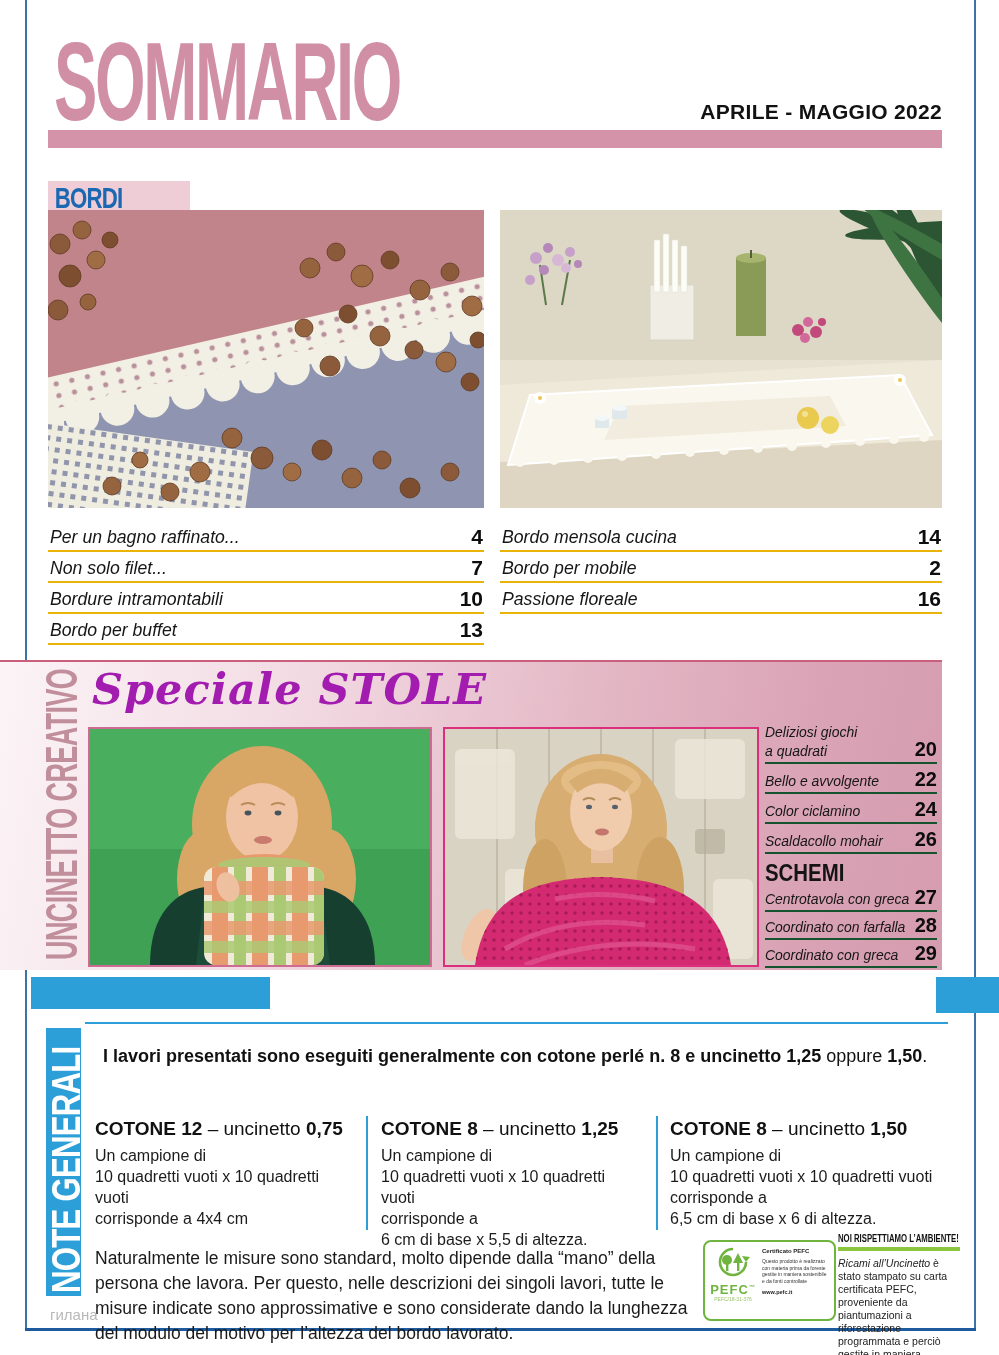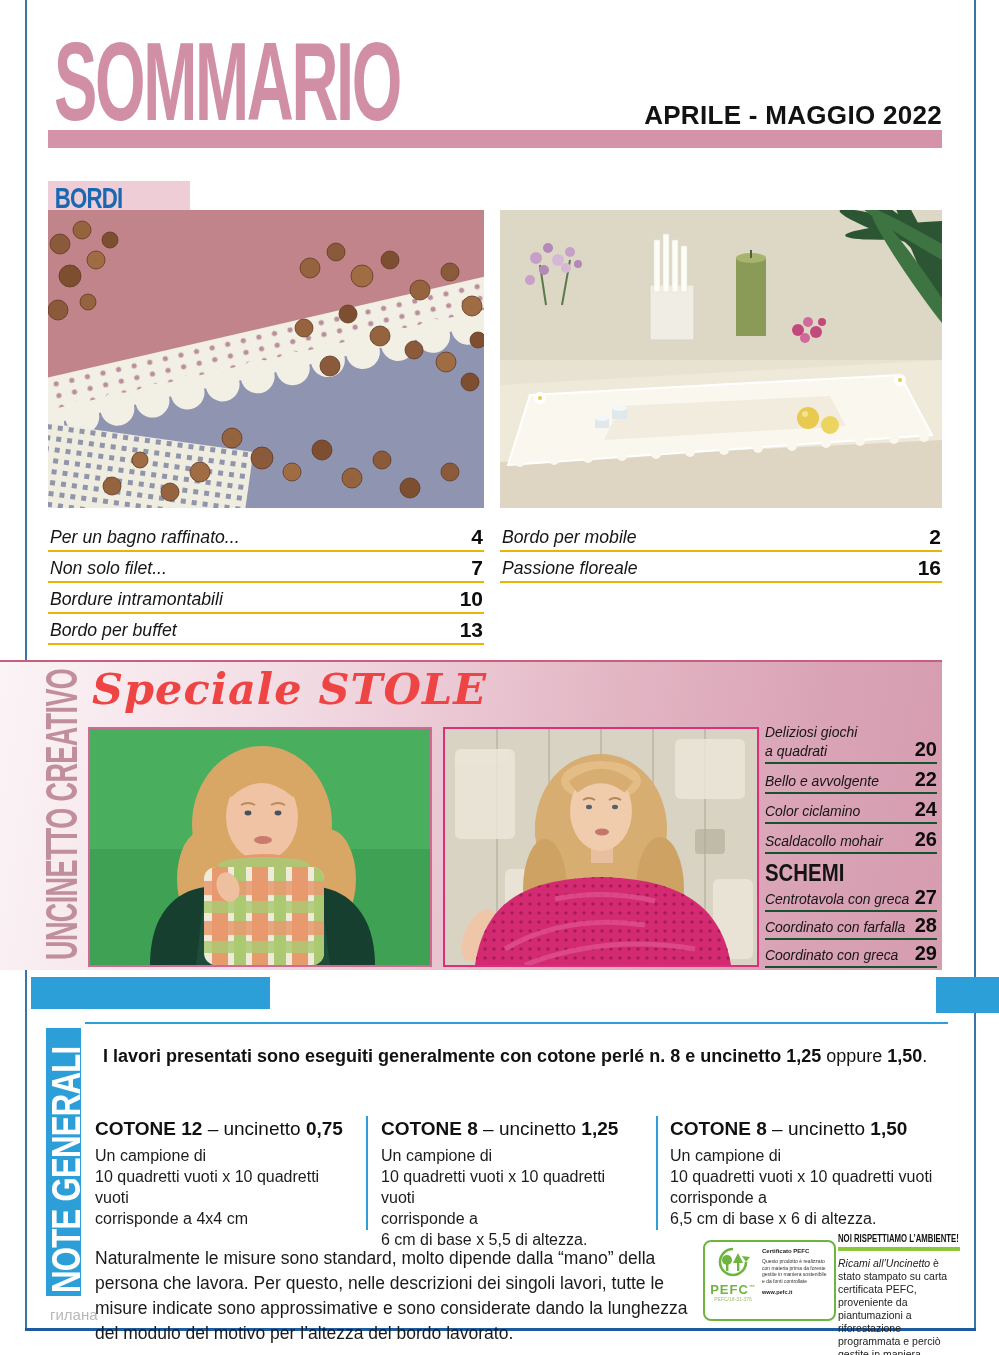--- a/index.html
+++ b/index.html
@@ -7,21 +7,21 @@
         font-family:"Liberation Sans",sans-serif;color:#111;}
   .abs{position:absolute;}
 
   
   .vline{position:absolute;width:2px;background:#3c74a8;top:0;height:1331px;}
   .bline{position:absolute;height:3px;background:#1d5a9e;left:25px;width:951px;top:1328px;}
 
   
   .sommario{position:absolute;left:54px;top:30px;font-size:112px;line-height:104px;font-weight:bold;
             color:#d18fa5;letter-spacing:-4px;transform:scaleX(0.58);transform-origin:left top;white-space:nowrap;}
-  .issue{position:absolute;right:57px;top:100px;font-size:26px;font-weight:bold;letter-spacing:0.3px;color:#121212;}
+  .issue{position:absolute;right:57px;top:100px;font-size:21px;font-weight:bold;letter-spacing:0.3px;color:#121212;}
   .pinkbar{position:absolute;left:48px;top:130px;width:894px;height:18px;background:#d593a9;}
 
   
   .bordi-label{position:absolute;left:48px;top:172px;width:142px;height:33px;background:#eecdd6;margin-top:9px;}
   .bordi-label span{display:inline-block;color:#1a67b2;font-weight:bold;font-size:30px;line-height:33px;
             padding-left:9px;transform:scaleX(0.74);transform-origin:left top;letter-spacing:-1px;white-space:nowrap;}
   .photo{position:absolute;overflow:hidden;}
   .photo svg{display:block;width:100%;height:100%;}
 
   .toc{position:absolute;}
@@ -29,21 +29,21 @@
   .trow .tt{position:absolute;left:2px;bottom:2px;font-style:italic;font-size:19px;white-space:nowrap;
             transform:scaleX(0.93);transform-origin:left bottom;color:#161616;}
   .trow .tn{position:absolute;right:1px;bottom:1px;font-weight:bold;font-size:21px;color:#0d0d0d;}
 
   
   .stole{position:absolute;left:0;top:660px;width:942px;height:308px;border-top:2px solid #c95f7d;
          background:linear-gradient(100deg,#fbf4f6 0%,#f3dde5 28%,#e3b6c4 62%,#d9a2b5 85%,#d69cb0 100%);}
   .vert-pink{position:absolute;left:42px;top:960px;transform:rotate(-90deg) scaleX(0.60);transform-origin:0 0;
          font-size:45px;font-weight:bold;color:#c18e9c;letter-spacing:-1px;white-space:nowrap;line-height:40px;}
   .speciale{position:absolute;left:92px;top:664px;font-family:"DejaVu Serif",serif;font-style:italic;font-weight:bold;
-         font-size:43px;color:#ef4444;letter-spacing:1px;white-space:nowrap;}
+         font-size:43px;color:#a21caf;letter-spacing:1px;white-space:nowrap;}
   .photo3{left:88px;top:727px;width:340px;height:236px;border:2px solid #cd6b93;box-sizing:content-box;}
   .photo4{left:443px;top:727px;width:312px;height:236px;border:2px solid #db2f7e;box-sizing:content-box;}
 
   .slist{position:absolute;left:765px;top:716px;width:172px;}
   .srow{position:relative;height:28px;border-bottom:2px solid #14532d;}
   .srow-tall{height:46px;}
   .srow-s{height:24px;}
   .srow-m{height:26px;}
   .srow .tt{position:absolute;left:0;bottom:2px;font-style:italic;font-size:15.5px;line-height:19px;
             white-space:pre-line;transform:scaleX(0.9);transform-origin:left bottom;color:#161616;}
@@ -274,20 +274,24 @@
       <span class="tt">Bordure intramontabili</span>
       <span class="tn">10</span>
     </div>
     <div class="trow">
       <span class="tt">Bordo per buffet</span>
       <span class="tn">13</span>
     </div>
   </div>
 
   <div class="toc" style="left:500px;top:521px;width:442px;">
+    <div class="trow">
+      <span class="tt">Bordo mensola cucina</span>
+      <span class="tn">14</span>
+    </div>
     <div class="trow">
       <span class="tt">Bordo per mobile</span>
       <span class="tn">2</span>
     </div>
     <div class="trow">
       <span class="tt">Passione floreale</span>
       <span class="tn">16</span>
     </div>
   </div>
 

